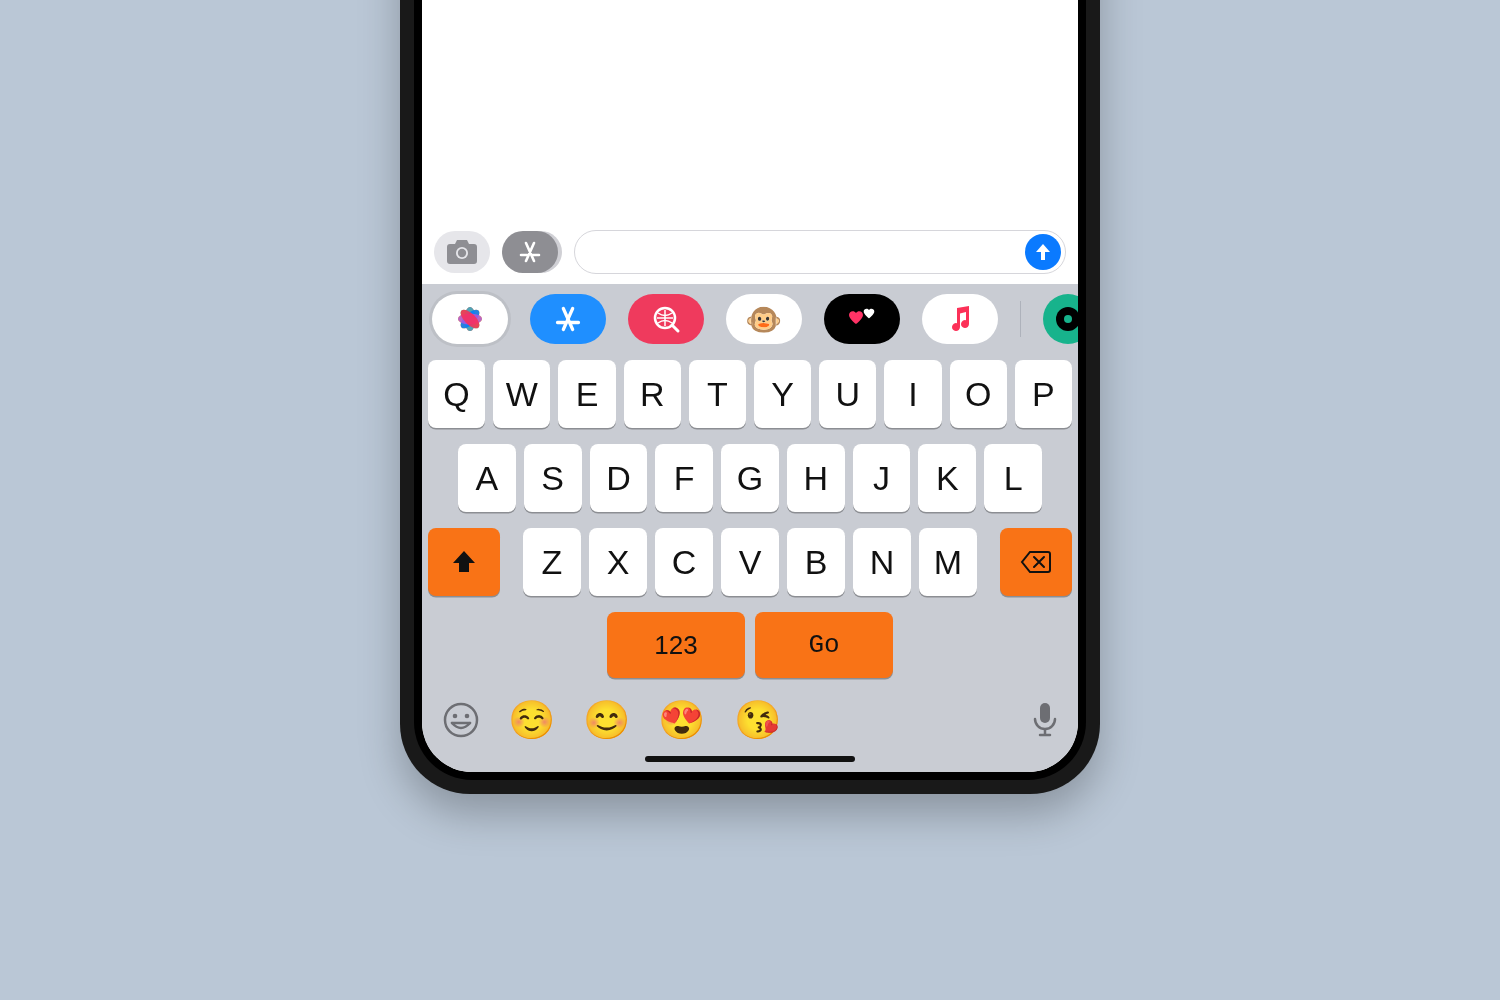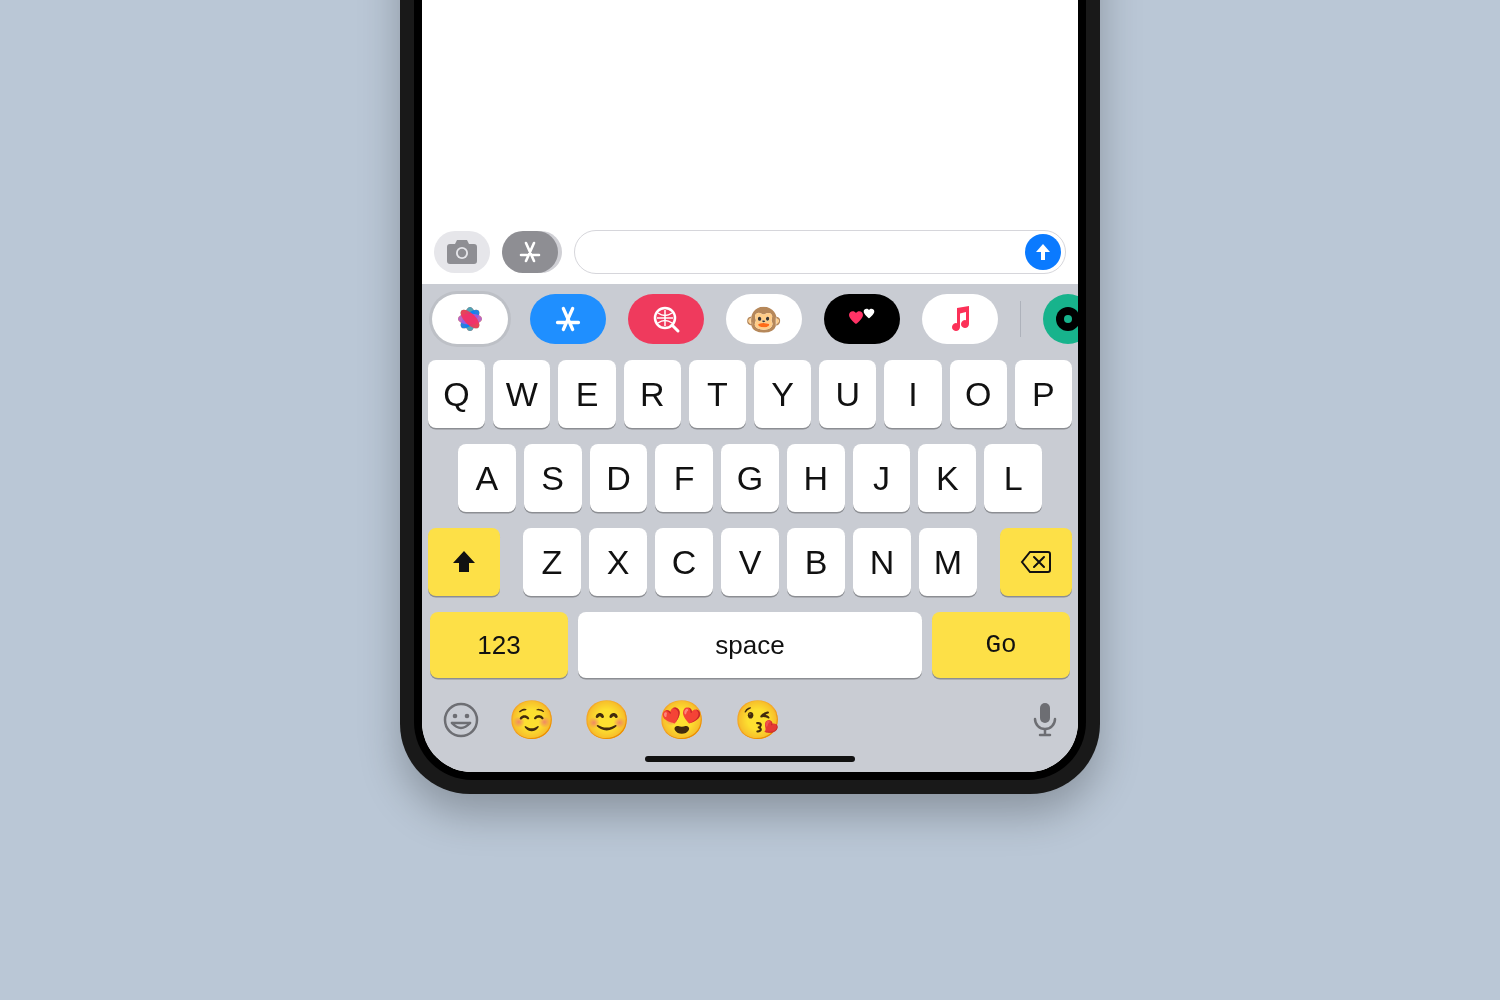--- a/index.html
+++ b/index.html
@@ -108,21 +108,21 @@
   .key {
     flex: 1;
     height: 68px;
     background: #fff;
     border-radius: 8px;
     box-shadow: 0 1.5px 0 rgba(0,0,0,.3);
     display: flex; align-items: center; justify-content: center;
     font-size: 34px; font-weight: 400; color: #111;
     user-select: none;
   }
-  .key.fn { background: #fde047; }
+  .key.fn { background: #f97316; }
   .key.fn.light { color: #111; }
   .row-mid { padding: 0 30px; }
   .row-bot .key { flex: none; width: 58px; }
   .row-bot .key.fn { width: 72px; }
   .row-space { gap: 10px; padding: 0 2px; }
   .row-space .key { font-size: 26px; height: 66px; }
   .key-123 { flex: 0 0 138px; }
   .key-space { flex: 1; }
   .key-go { flex: 0 0 138px; font-family: Liberation Mono, monospace; }
 
@@ -272,21 +272,20 @@
         </div>
         <div class="key fn light">
           <svg width="32" height="24" viewBox="0 0 32 24">
             <path fill="none" stroke="#111" stroke-width="2" d="M10 2 H28 a2 2 0 0 1 2 2 V20 a2 2 0 0 1-2 2 H10 L2 12 Z"></path>
             <path stroke="#111" stroke-width="2" stroke-linecap="round" d="M14 7 L24 17 M24 7 L14 17"></path>
           </svg>
         </div>
       </div>
       <div class="kb-row row-space">
         <div class="key fn light key-123">123</div>
-        <div class="key key-space">space</div>
         <div class="key fn light key-go">Go</div>
       </div>
     </div>
 
     <div class="bottom-bar">
       <span>
         <svg width="38" height="38" viewBox="0 0 38 38">
           <circle cx="19" cy="19" r="16" fill="none" stroke="#6d6e73" stroke-width="2.5"></circle>
           <circle cx="13" cy="15" r="2.3" fill="#6d6e73"></circle>
           <circle cx="25" cy="15" r="2.3" fill="#6d6e73"></circle>

